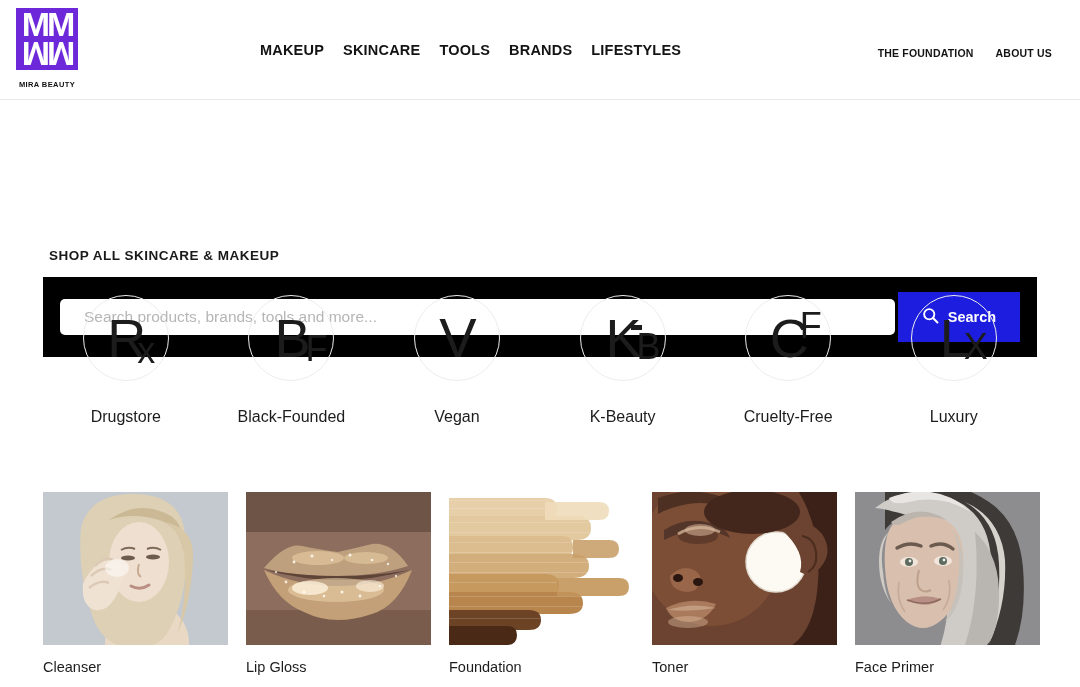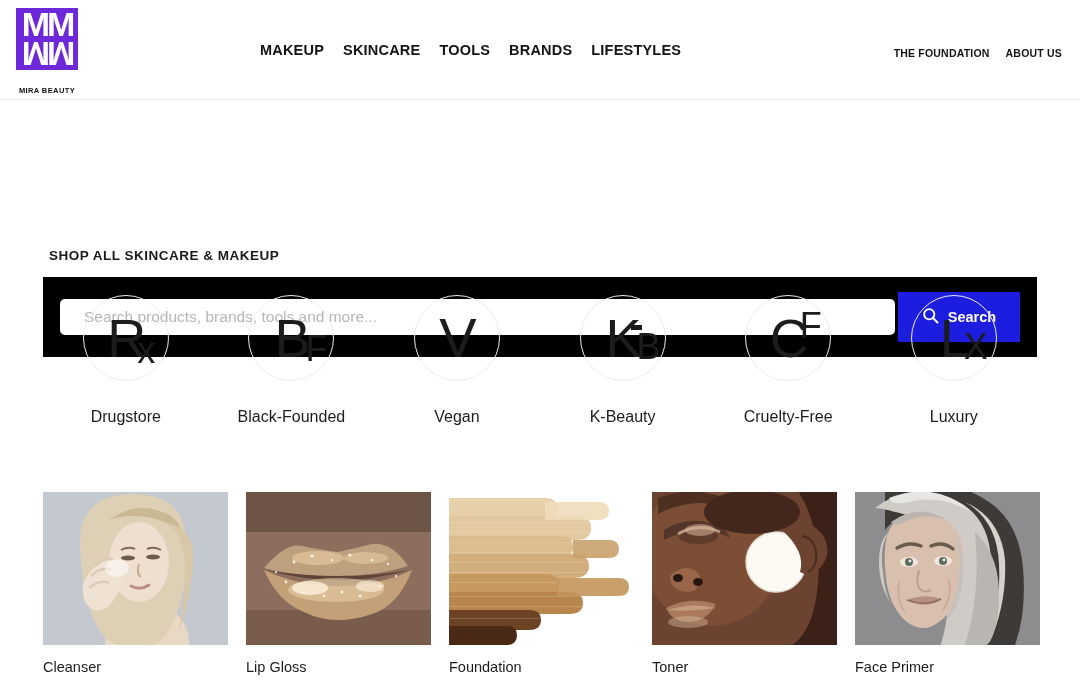--- a/index.html
+++ b/index.html
@@ -41,21 +41,21 @@
     font-family: "Liberation Sans", sans-serif;
     font-weight: 700;
     font-size: 34px;
     letter-spacing: -3px;
     line-height: 31px;
     text-align: center;
   }
   .logo-mark .ltop { top: 1px; }
   .logo-mark .lbot { top: 30px; transform: scaleY(-1); }
   .logo-word {
-    margin-top: 16px;
+    margin-top: 10px;
     font-size: 7.5px;
     font-weight: 700;
     letter-spacing: 0.4px;
     color: #111111;
     white-space: nowrap;
   }
 
   .main-nav {
     position: absolute;
     left: 260px; top: 42px;
@@ -66,23 +66,23 @@
     font-size: 14.5px;
     font-weight: 700;
     letter-spacing: 0.2px;
     color: #131313;
     text-decoration: none;
     cursor: pointer;
   }
 
   .util-nav {
     position: absolute;
-    right: 18px; top: 47px;
-    display: flex;
-    gap: 16px;
+    right: 28px; top: 47px;
+    display: flex;
+    gap: 22px;
   }
   .util-nav a {
     font-size: 10.5px;
     font-weight: 700;
     letter-spacing: 0.2px;
     color: #131313;
     text-decoration: none;
     cursor: pointer;
   }
 

